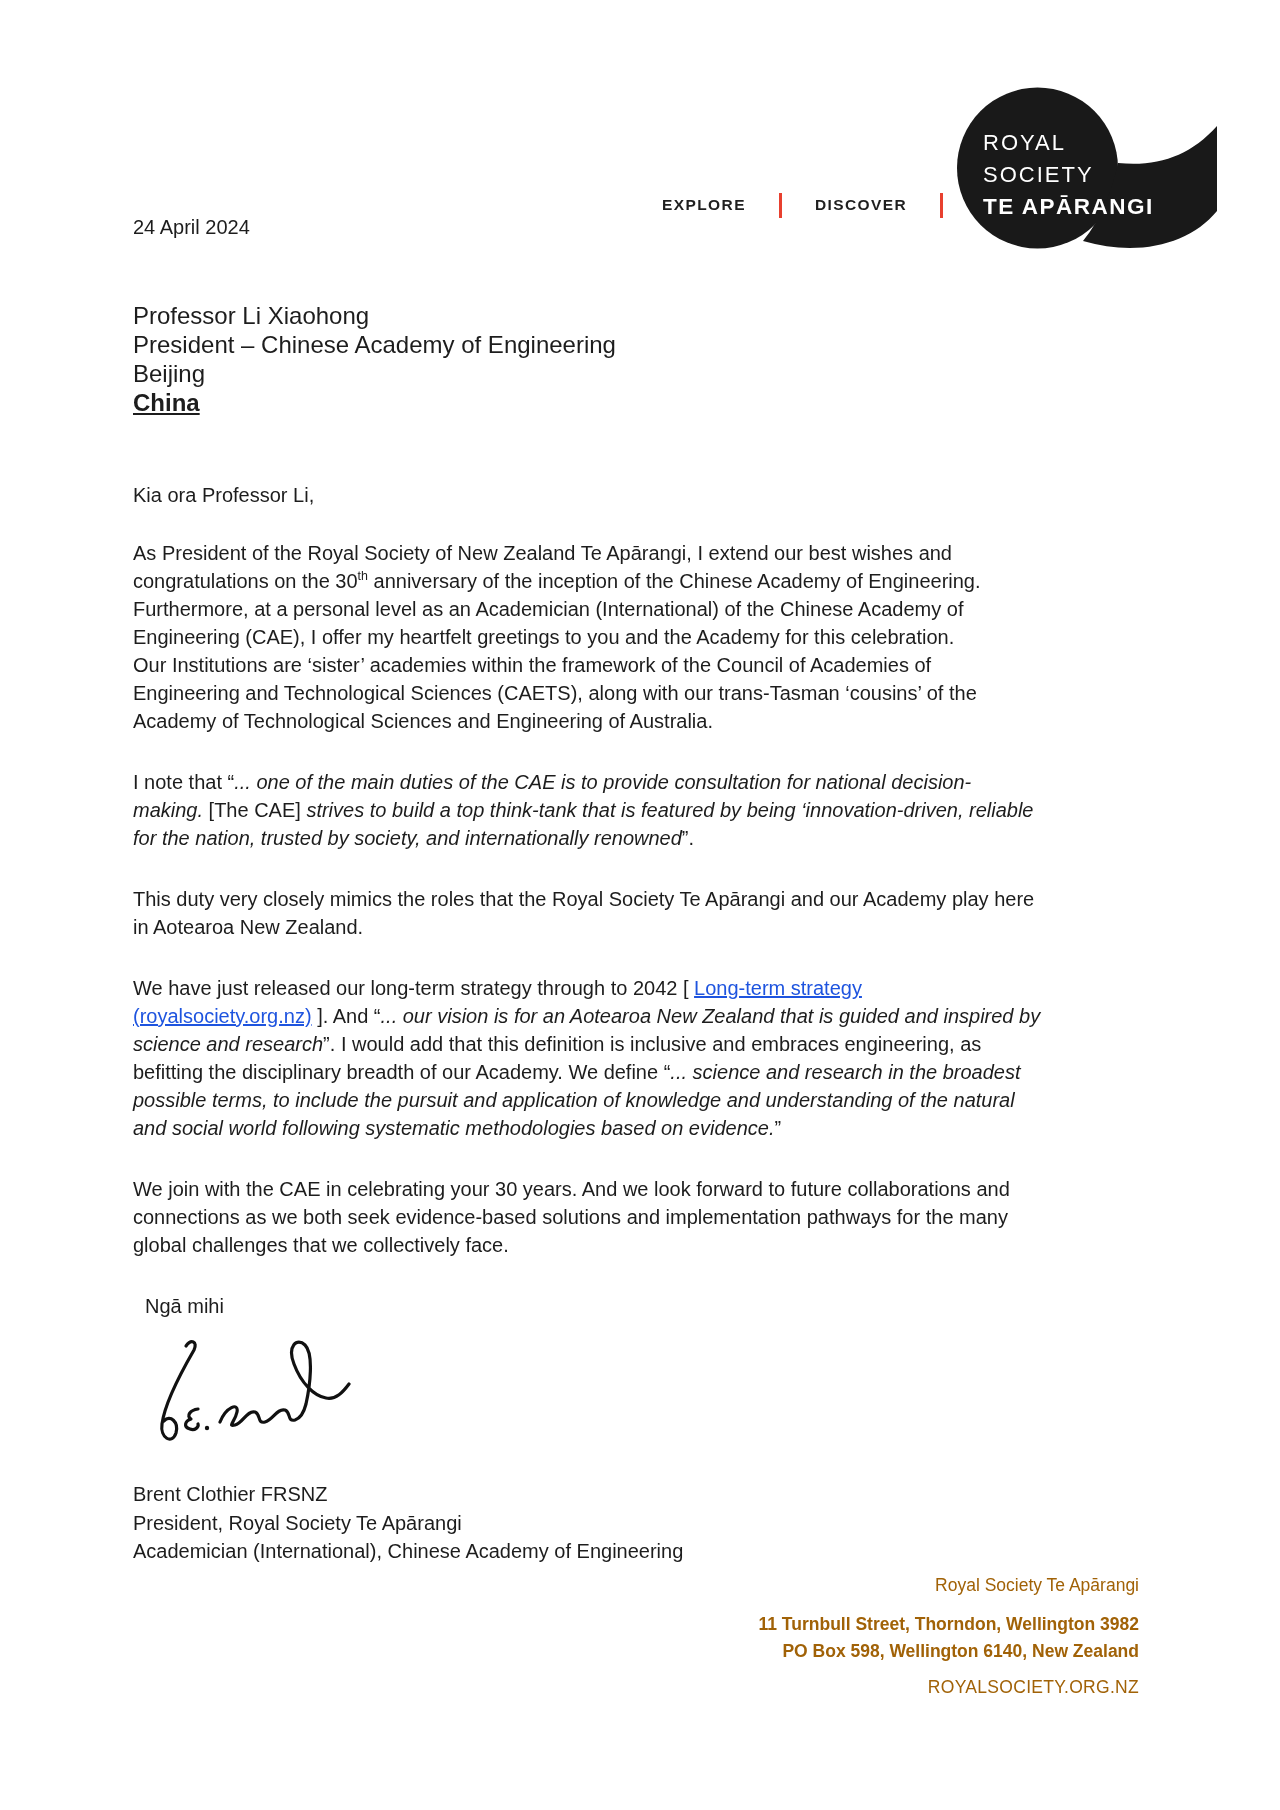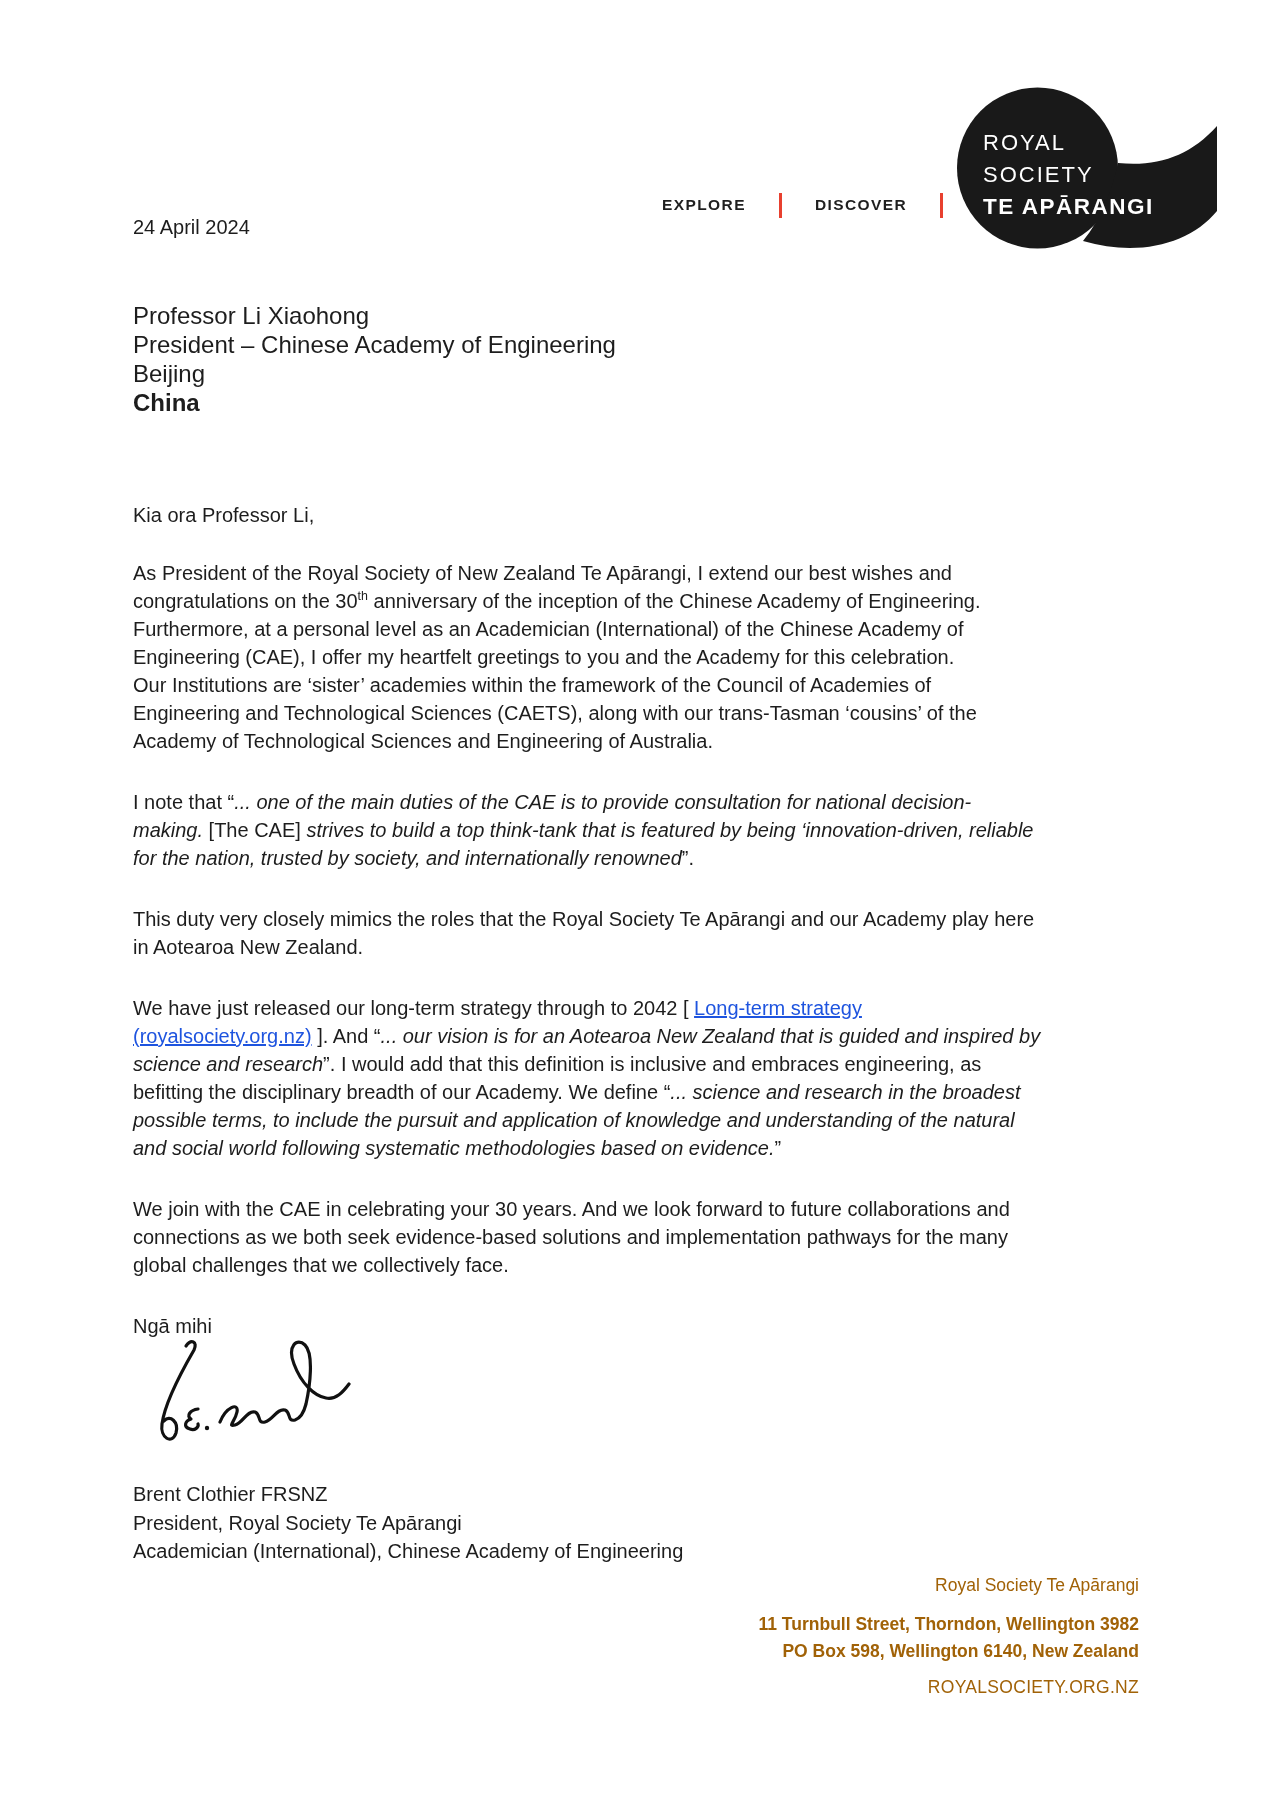--- a/index.html
+++ b/index.html
@@ -28,29 +28,29 @@
   .logo{position:absolute;left:940px;top:60px;width:340px;height:230px;}
   .date{
     position:absolute;left:133px;top:213px;
     font-size:20px;line-height:28px;
   }
   
   .recipient{
     position:absolute;left:133px;top:301px;
     font-size:24px;line-height:29px;
   }
-  .recipient .bold{font-weight:bold;}
+  .recipient .bold{font-weight:bold;text-decoration:underline;}
   
   .letter-body{
-    position:absolute;left:133px;top:501px;width:1060px;
+    position:absolute;left:133px;top:481px;width:1060px;
     font-size:20px;line-height:28px;
   }
   .greeting{margin:0 0 30px 0;}
   .paragraph{margin:0 0 33px 0;white-space:pre-wrap;}
-  .signoff{margin:0;}
+  .signoff{margin:12px;}
   .run-italic{font-style:italic;}
   .run-link{color:var(--link-color,#1E54DF);text-decoration:underline;cursor:pointer;}
   sup.run-sup{font-size:0.62em;line-height:0;vertical-align:super;}
   
   .signature{position:absolute;left:142px;top:1334px;width:212px;height:112px;}
   .sender{
     position:absolute;left:133px;top:1480px;
     font-size:20px;line-height:28.5px;
   }
   

